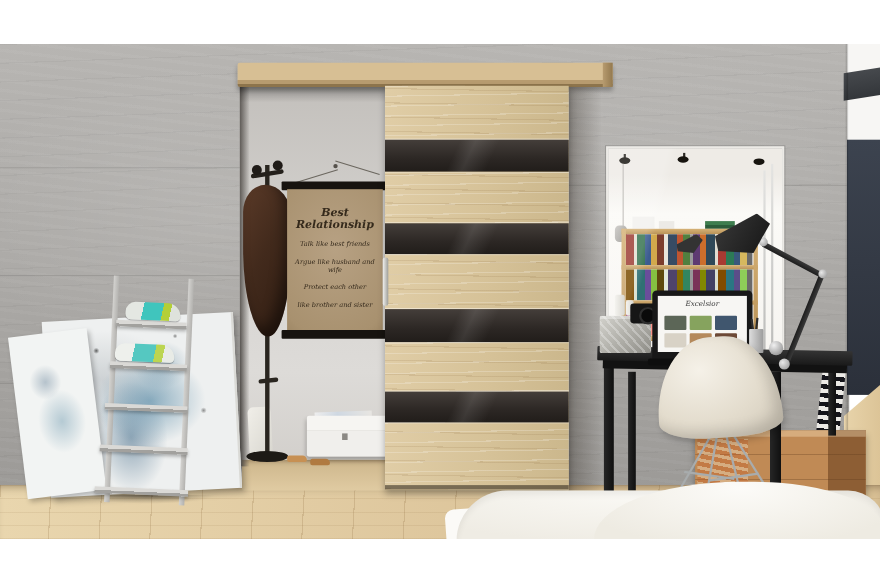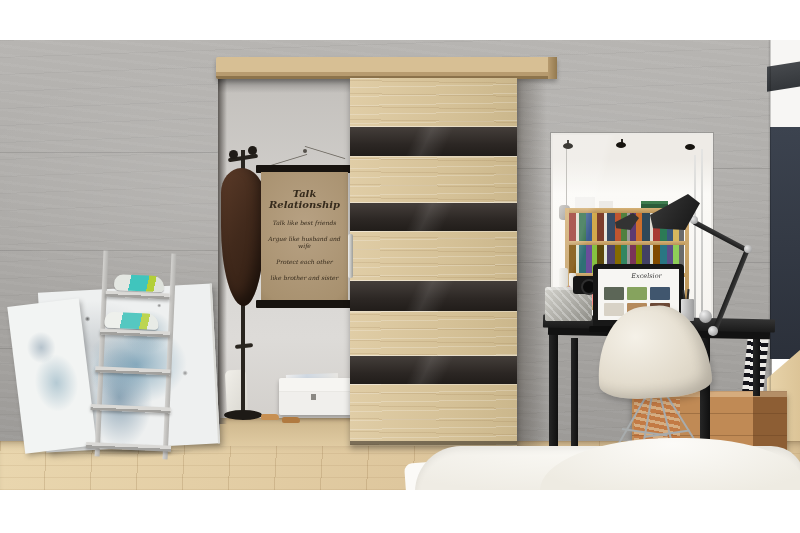--- a/index.html
+++ b/index.html
@@ -126,21 +126,21 @@
   .leg{background:linear-gradient(90deg,#262626,#101010);}
   
   .zinc{left:545px;top:287px;width:47px;height:34px;border-radius:2px;
     background:repeating-linear-gradient(48deg, rgba(255,255,255,.28) 0 2px, transparent 2px 6px),linear-gradient(135deg,#d3d2cc,#8e8d87);
     box-shadow:inset 0 3px 0 rgba(255,255,255,.35);}
   .candle{background:linear-gradient(90deg,#f4f3ef,#d9d7d0);border-radius:2px;}
   .cam{left:573px;top:276px;width:35px;height:18px;background:#161616;border-radius:3px;}
   .lens{left:581px;top:279px;width:12px;height:12px;border-radius:50%;background:#0a0a0a;border:2px solid #2e2e2e;}
   .laptop{left:593px;top:264px;width:91px;height:63px;background:#181818;border-radius:4px 4px 2px 2px;}
   .lscreen{left:598px;top:269px;width:81px;height:51px;background:#f7f6f3;overflow:hidden;}
-  .ltitle{width:97px;text-align:center;margin-top:3px;font-family:"DejaVu Serif",serif;font-style:italic;font-size:6.5px;color:#3a3a3a;}
+  .ltitle{width:81px;text-align:center;margin-top:3px;font-family:"DejaVu Serif",serif;font-style:italic;font-size:6.5px;color:#3a3a3a;}
   .lgrid{left:0;top:16px;width:81px;display:flex;flex-wrap:wrap;gap:3px;padding:2px 6px;box-sizing:border-box;}
   .thumb{width:20px;height:13px;border-radius:1px;}
   .lbase{left:589px;top:326px;width:99px;height:6px;background:#0e0e0e;border-radius:2px;}
   .pencup{left:681px;top:299px;width:13px;height:22px;background:linear-gradient(90deg,#dedede,#9c9c9c);border-radius:1px;}
   .pen{width:2px;height:11px;background:#2c2c2c;}
   .ball{left:699px;top:310px;width:13px;height:13px;border-radius:50%;background:radial-gradient(circle at 35% 30%,#f0f0f0,#808080);}
   
   .shell{left:597px;top:306px;width:113px;height:92px;transform:rotate(-4deg);
     border-radius:50% 50% 42% 46%/90% 95% 18% 20%;
     background:radial-gradient(at 35% 32%,#f5f1e8 0%,#e3dccd 55%,#cfc7b7 100%);
@@ -197,21 +197,21 @@
   <div class="abs knob" style="left:248px;top:146px;"></div>
   <div class="abs coat"></div>
   <div class="abs midhook"></div>
   <div class="abs base"></div>
 
   <div class="abs nail"></div>
   <div class="abs pstring" style="left:266px;top:160px;width:42px;transform:rotate(-17deg);"></div>
   <div class="abs pstring" style="left:304px;top:152px;width:42px;transform:rotate(17deg);"></div>
   <div class="abs pbar" style="top:165px;"></div>
   <div class="abs ppaper">
-    <div class="ptitle">Talk Relationship</div>
+    <div class="ptitle">Best Relationship</div>
     <div class="pline">Talk like best friends</div>
     <div class="pline">Argue like husband and wife</div>
     <div class="pline">Protect each other</div>
     <div class="pline">like brother and sister</div>
   </div>
   <div class="abs pbar" style="top:300px;"></div>
 
   <div class="abs mags"></div>
   <div class="abs bench"></div>
   <div class="abs latch"></div>

